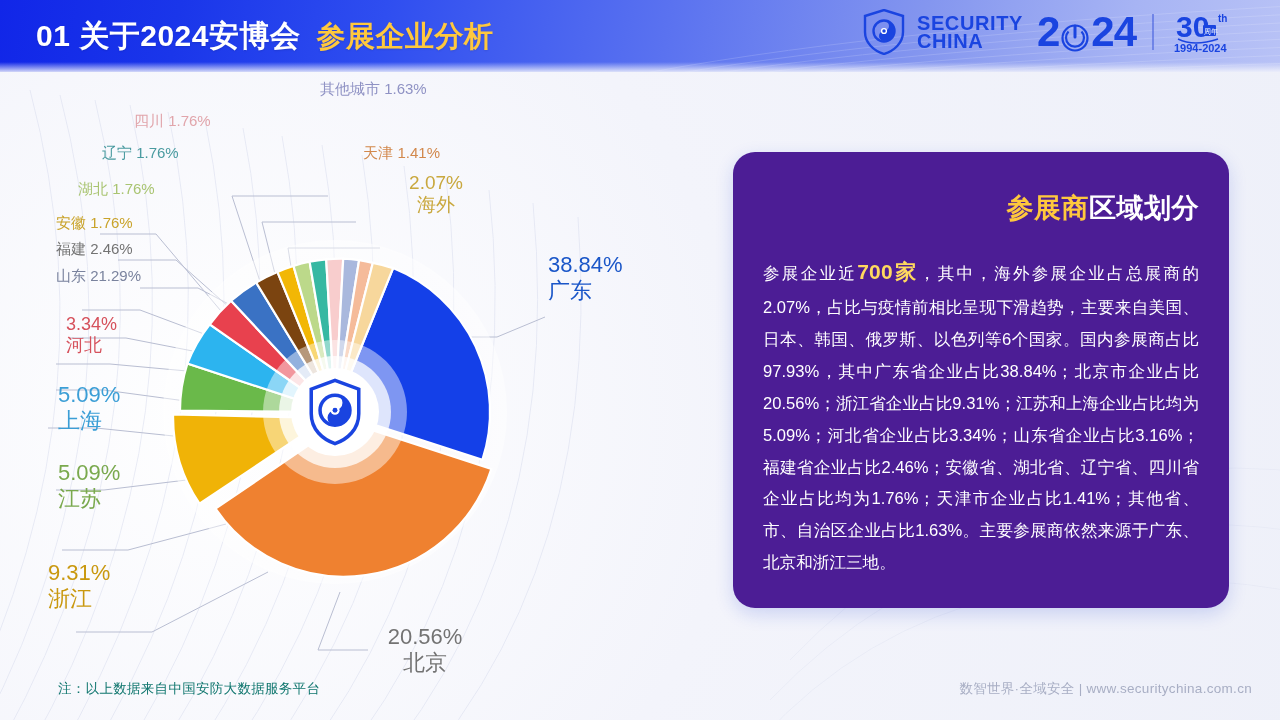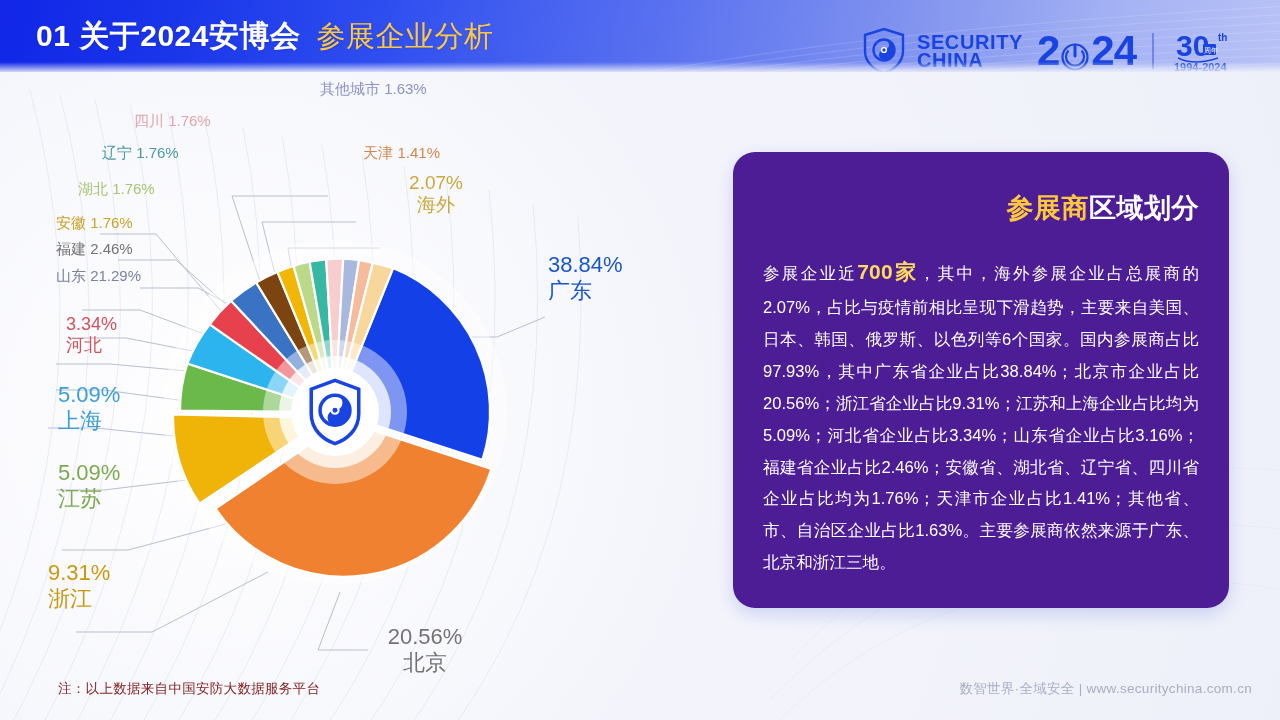--- a/index.html
+++ b/index.html
@@ -47,29 +47,29 @@
     position: absolute; left: 36px; top: 16px;
     display: flex; align-items: baseline; gap: 16px;
     white-space: nowrap;
   }
   .title-main {
     font-size: 30px; font-weight: 700; color: #ffffff;
     letter-spacing: .5px;
     text-shadow: 0 1px 2px rgba(0,0,0,.12);
   }
   .title-accent {
-    font-size: 29px; font-weight: 400;
+    font-size: 29px; font-weight: 700;
     color: #ffc83d;
     letter-spacing: .5px;
     text-shadow: 0 1px 2px rgba(0,0,0,.10);
   }
 
   
   .logo-lockup {
-    position: absolute; right: 26px; top: 23px;
+    position: absolute; right: 26px; top: 4px;
     display: flex; align-items: center; gap: 12px;
     height: 56px;
   }
   .logo-shield { width: 42px; height: 46px; flex: none; }
   .logo-text { display: flex; flex-direction: column; line-height: .92; }
   .logo-sec, .logo-chn {
     font-size: 20px; font-weight: 700; color: #1a44e0;
     letter-spacing: .6px;
   }
   .logo-year {
@@ -130,21 +130,21 @@
     text-justify: inter-character;
   }
   .panel-body .hl700 {
     font-size: 21px; font-weight: 700; color: #ffd95e;
     letter-spacing: .3px;
   }
 
   
   .foot-note {
     position: absolute; left: 58px; bottom: 22px;
-    font-size: 13.5px; color: #7f1d1d;
+    font-size: 13.5px; color: #0f766e;
     letter-spacing: .3px;
   }
   .foot-right {
     position: absolute; right: 28px; bottom: 22px;
     font-size: 13.5px; color: #a8aec4;
     letter-spacing: .3px;
   }
 </style>
 </head>
 <body>

